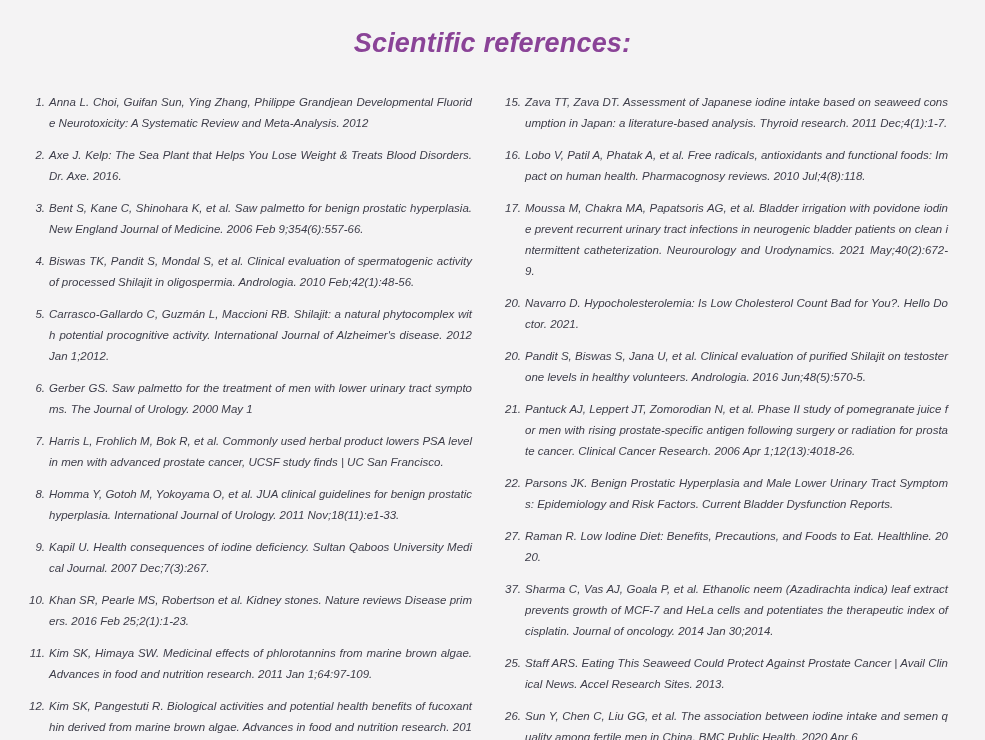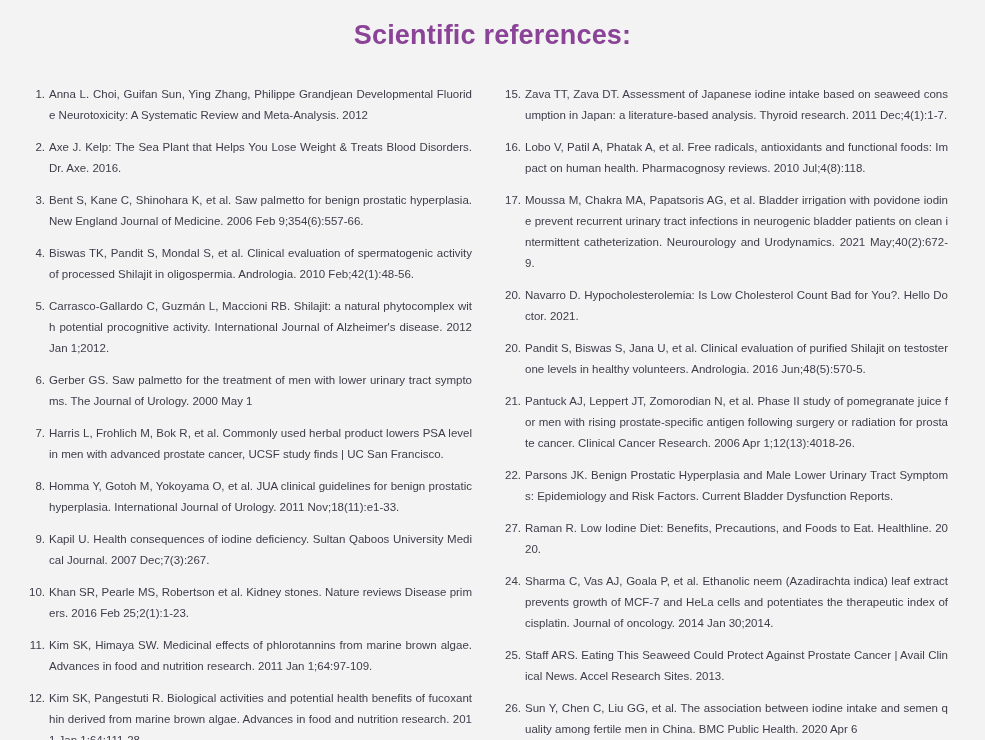--- a/index.html
+++ b/index.html
@@ -12,21 +12,22 @@
   body {
     width: 985px;
     height: 740px;
     background: var(--background);
     font-family: "Liberation Sans", sans-serif;
     overflow: hidden;
   }
   .page {
     width: 985px;
     height: 740px;
-    padding: 20px 0 0 0;
+    padding: 28px 0 0 0;
+    font-style: italic;
   }
   .page-title {
     text-align: center;
     color: var(--title);
     font-size: 27px;
     line-height: 30px;
     font-weight: 700;
     letter-spacing: 0.2px;
     margin: 0;
   }
@@ -144,21 +145,21 @@
         </div>
         <div class="ref-item">
           <span class="ref-num">22.</span>
           <span class="ref-text">Parsons JK. Benign Prostatic Hyperplasia and Male Lower Urinary Tract Symptoms: Epidemiology and Risk Factors. Current Bladder Dysfunction Reports.</span>
         </div>
         <div class="ref-item">
           <span class="ref-num">27.</span>
           <span class="ref-text">Raman R. Low Iodine Diet: Benefits, Precautions, and Foods to Eat. Healthline. 2020.</span>
         </div>
         <div class="ref-item">
-          <span class="ref-num">24.</span>
+          <span class="ref-num">37.</span>
           <span class="ref-text">Sharma C, Vas AJ, Goala P, et al. Ethanolic neem (Azadirachta indica) leaf extract prevents growth of MCF-7 and HeLa cells and potentiates the therapeutic index of cisplatin. Journal of oncology. 2014 Jan 30;2014.</span>
         </div>
         <div class="ref-item">
           <span class="ref-num">25.</span>
           <span class="ref-text">Staff ARS. Eating This Seaweed Could Protect Against Prostate Cancer | Avail Clinical News. Accel Research Sites. 2013.</span>
         </div>
         <div class="ref-item">
           <span class="ref-num">26.</span>
           <span class="ref-text">Sun Y, Chen C, Liu GG, et al. The association between iodine intake and semen quality among fertile men in China. BMC Public Health. 2020 Apr 6</span>
         </div>

